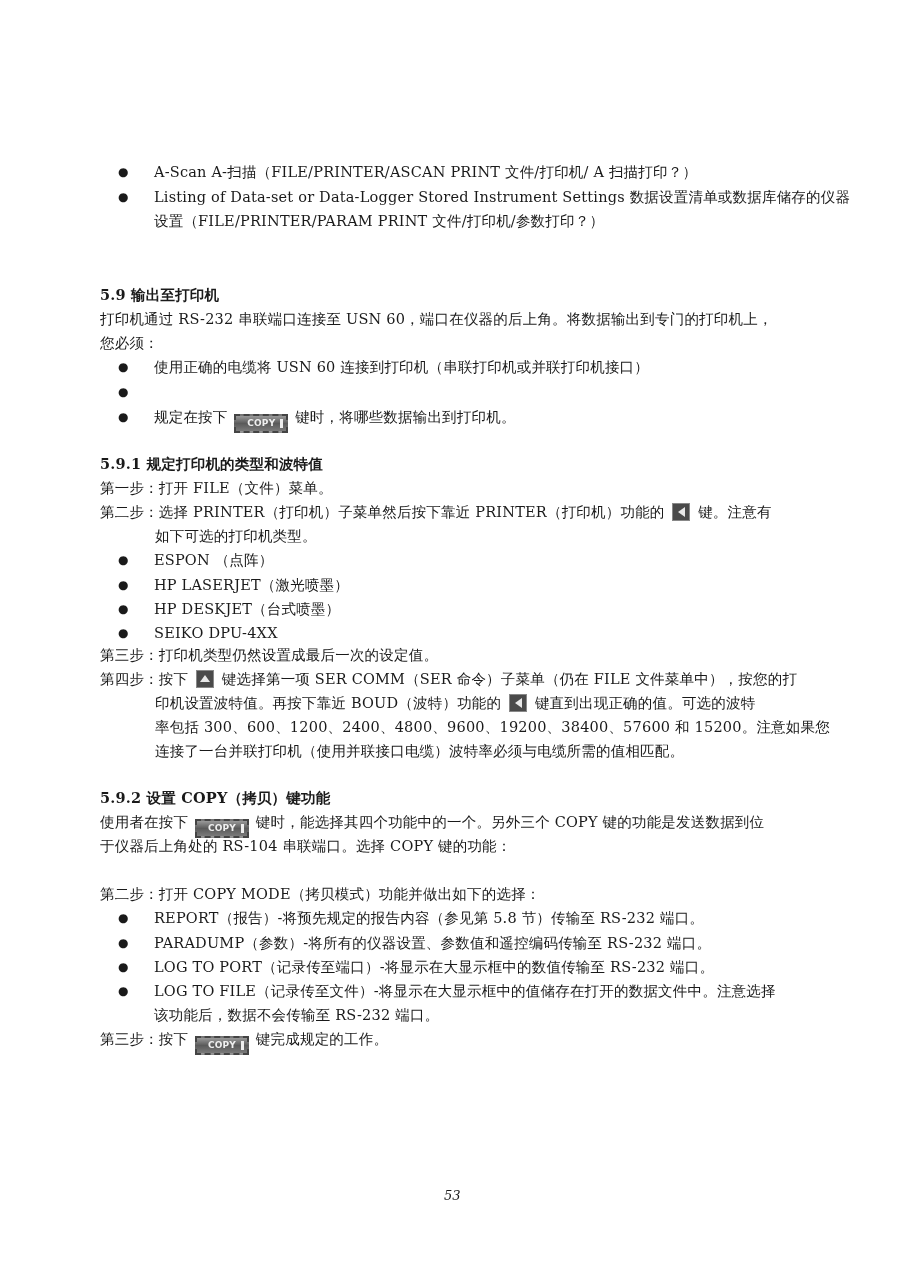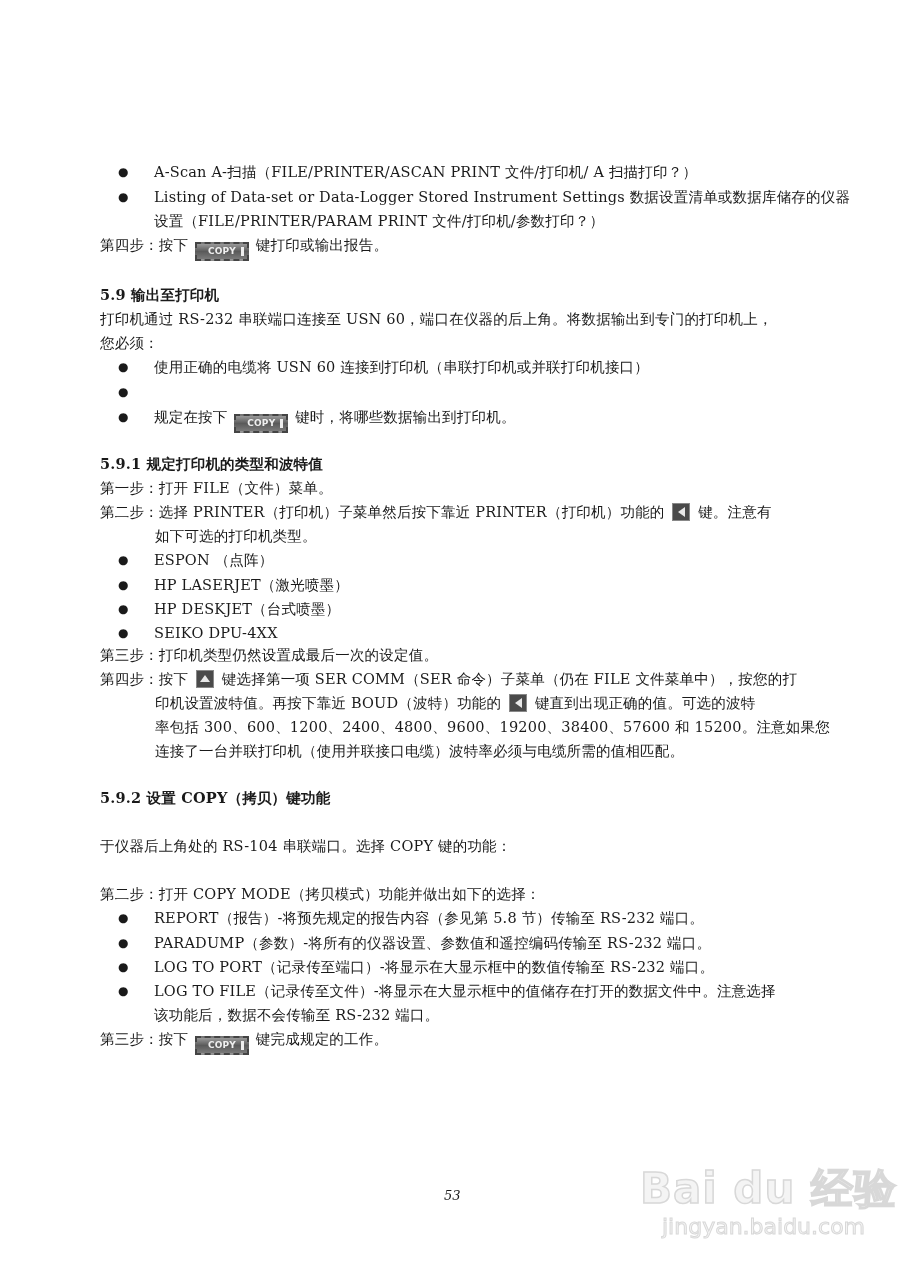--- a/index.html
+++ b/index.html
@@ -33,25 +33,20 @@
 <body>
 
 <div class="page">
 
   <span class="bullet" style="top:162px">●</span>
   <div class="line b-text" style="top:162px">A-Scan A-扫描（FILE/PRINTER/ASCAN PRINT 文件/打印机/ A 扫描打印？）</div>
   <span class="bullet" style="top:187px">●</span>
   <div class="line b-text" style="top:187px">Listing of Data-set or Data-Logger Stored Instrument Settings 数据设置清单或数据库储存的仪器</div>
   <div class="line b-text" style="top:211px">设置（FILE/PRINTER/PARAM PRINT 文件/打印机/参数打印？）</div>
 
-  <div class="line" style="top:235px">
-    <span>第四步：按下</span>
-    <span class="key-copy">COPY</span>
-    <span>键打印或输出报告。</span>
-  </div>
 
   <div class="line heading" style="top:285px">5.9 输出至打印机</div>
   <div class="line" style="top:309px">打印机通过 RS-232 串联端口连接至 USN 60，端口在仪器的后上角。将数据输出到专门的打印机上，</div>
   <div class="line" style="top:333px">您必须：</div>
   <span class="bullet" style="top:357px">●</span>
   <div class="line b-text" style="top:357px">使用正确的电缆将 USN 60 连接到打印机（串联打印机或并联打印机接口）</div>
   <span class="bullet" style="top:382px">●</span>
   <span class="bullet" style="top:407px">●</span>
   <div class="line b-text" style="top:407px">
     <span>规定在按下</span>
@@ -85,20 +80,25 @@
   </div>
   <div class="line indent" style="top:693px">
     <span>印机设置波特值。再按下靠近 BOUD（波特）功能的</span>
     <span class="key-soft left"></span>
     <span>键直到出现正确的值。可选的波特</span>
   </div>
   <div class="line indent" style="top:717px">率包括 300、600、1200、2400、4800、9600、19200、38400、57600 和 15200。注意如果您</div>
   <div class="line indent" style="top:741px">连接了一台并联打印机（使用并联接口电缆）波特率必须与电缆所需的值相匹配。</div>
 
   <div class="line heading" style="top:788px">5.9.2 设置 COPY（拷贝）键功能</div>
+  <div class="line" style="top:812px">
+    <span>使用者在按下</span>
+    <span class="key-copy">COPY</span>
+    <span>键时，能选择其四个功能中的一个。另外三个 COPY 键的功能是发送数据到位</span>
+  </div>
   <div class="line" style="top:836px">于仪器后上角处的 RS-104 串联端口。选择 COPY 键的功能：</div>
   <div class="line" style="top:884px">第二步：打开 COPY MODE（拷贝模式）功能并做出如下的选择：</div>
 
   <span class="bullet" style="top:908px">●</span>
   <div class="line b-text" style="top:908px">REPORT（报告）-将预先规定的报告内容（参见第 5.8 节）传输至 RS-232 端口。</div>
   <span class="bullet" style="top:933px">●</span>
   <div class="line b-text" style="top:933px">PARADUMP（参数）-将所有的仪器设置、参数值和遥控编码传输至 RS-232 端口。</div>
   <span class="bullet" style="top:957px">●</span>
   <div class="line b-text" style="top:957px">LOG TO PORT（记录传至端口）-将显示在大显示框中的数值传输至 RS-232 端口。</div>
   <span class="bullet" style="top:981px">●</span>
@@ -106,17 +106,13 @@
   <div class="line b-text" style="top:1005px">该功能后，数据不会传输至 RS-232 端口。</div>
 
   <div class="line" style="top:1029px">
     <span>第三步：按下</span>
     <span class="key-copy">COPY</span>
     <span>键完成规定的工作。</span>
   </div>
 
   <div class="page-num">53</div>
 
-  <div class="wm">
-    <div class="wm-logo">Bai du 经验</div>
-    <div class="wm-url">jingyan.baidu.com</div>
-  </div>
 </div>
 
 </body></html>

